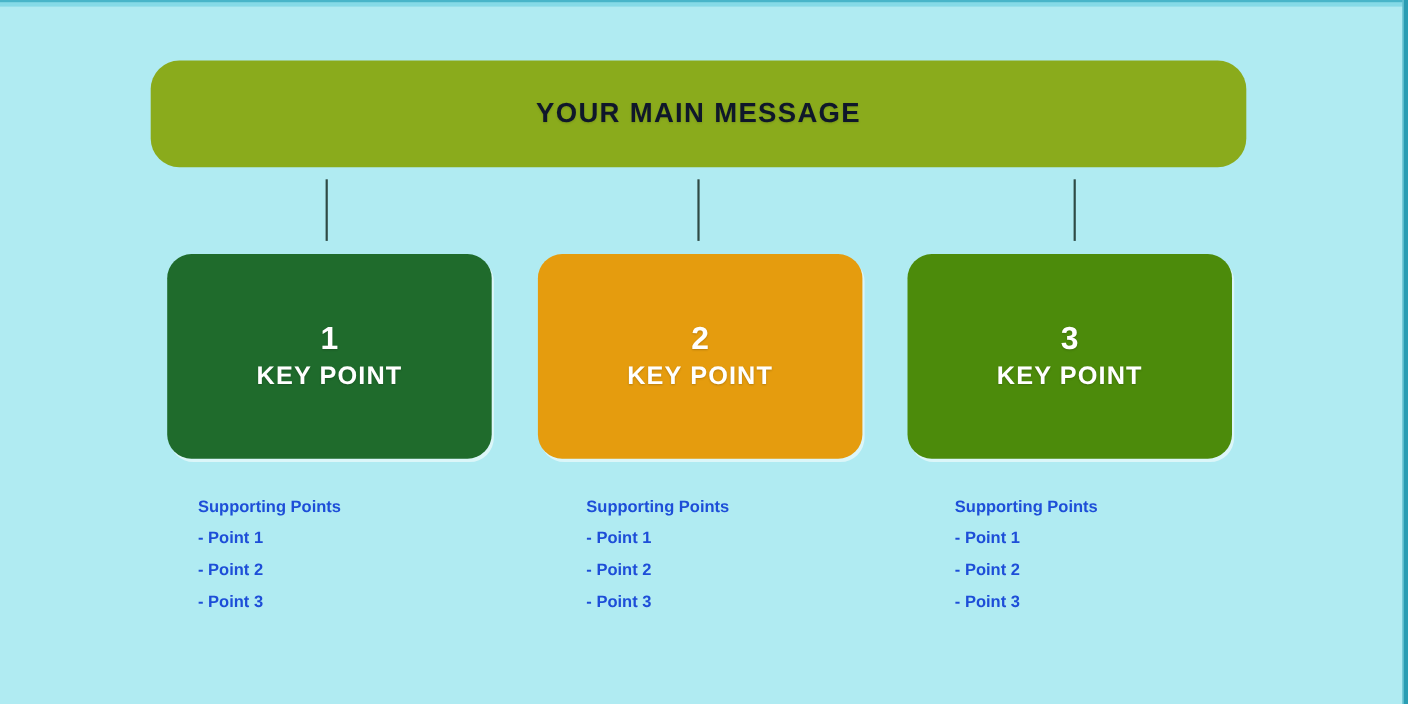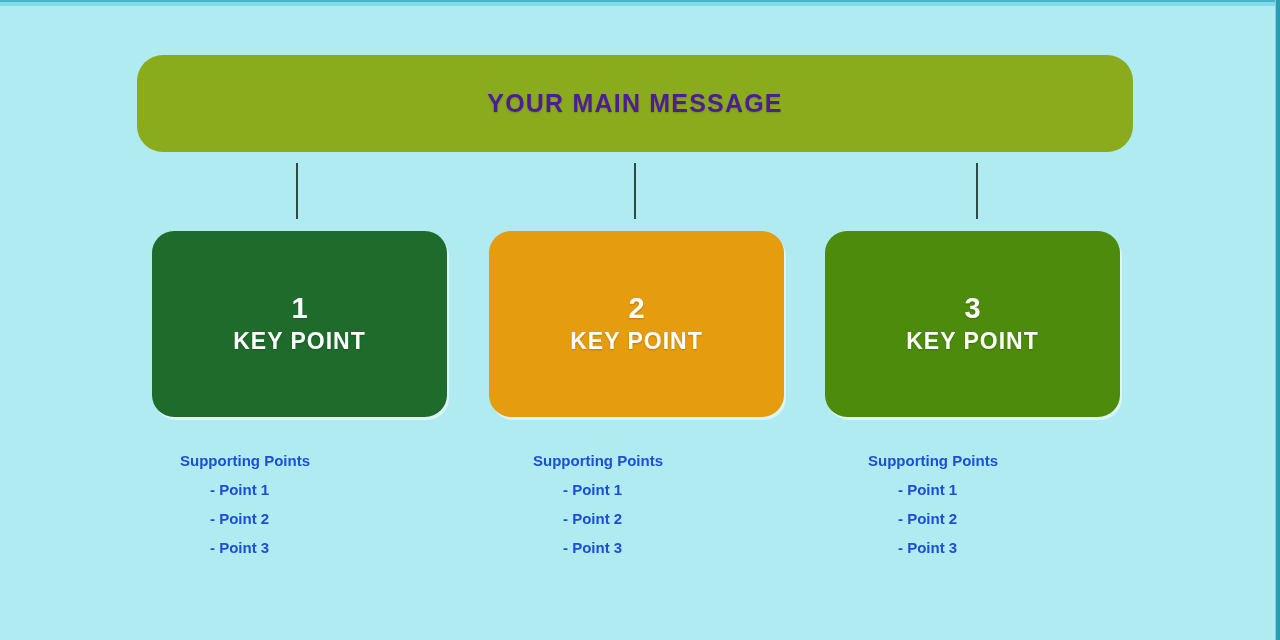--- a/index.html
+++ b/index.html
@@ -33,21 +33,21 @@
   .main-message {
     position: absolute;
     left: 137px; top: 55px;
     width: 996px; height: 97px;
     border-radius: 26px;
     display: flex;
     align-items: center;
     justify-content: center;
   }
   .main-message span {
-    color: #4c1d95;
+    color: #0f172a;
     font-size: 25px;
     font-weight: bold;
     letter-spacing: 1.2px;
     text-shadow: 0 1px 2px rgba(0,0,0,0.15);
   }
   
   .connector {
     position: absolute;
     top: 163px;
     width: 2px;
@@ -99,21 +99,20 @@
   .support-title {
     font-size: 15px;
     font-weight: bold;
     line-height: 18px;
   }
   .support-item {
     font-size: 15px;
     font-weight: bold;
     line-height: 18px;
     margin-top: 11px;
-    margin-left: 30px;
   }
   .support-item:first-of-type { margin-top: 26px; }
 </style>
 </head>
 <body>
 
 <div class="canvas">
 
   <div class="border-top"></div>
   <div class="border-right"></div>

